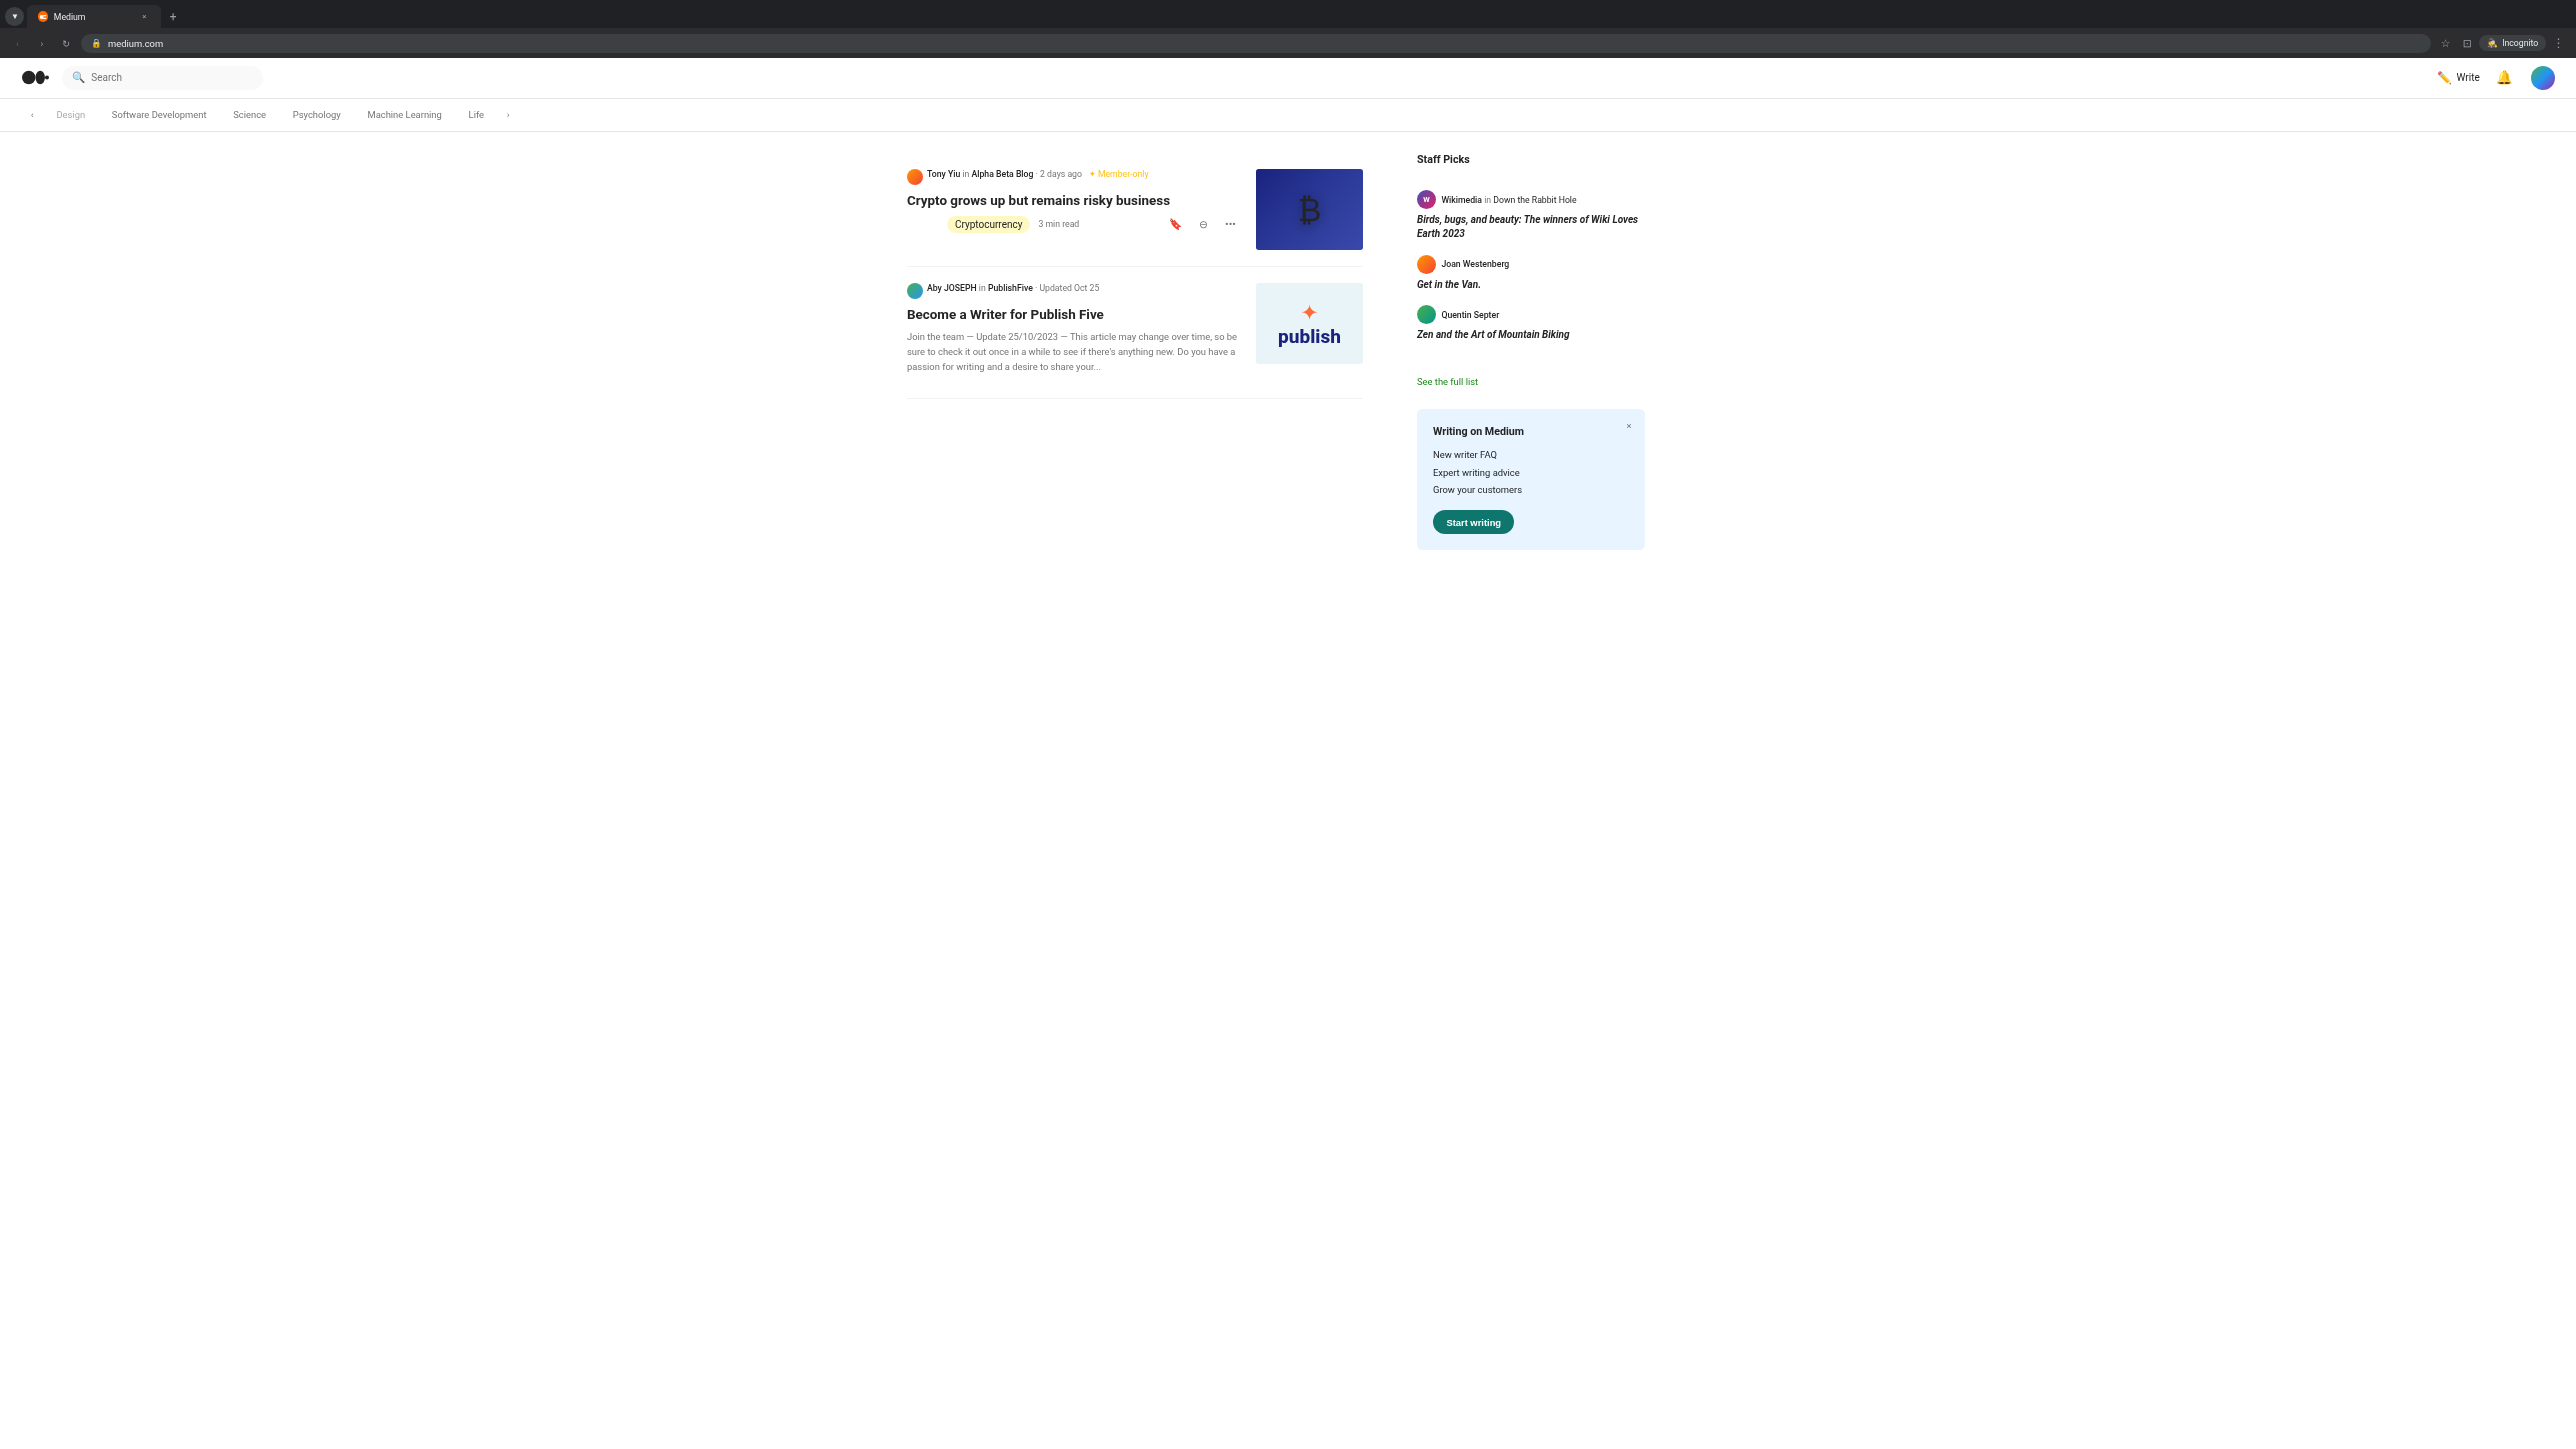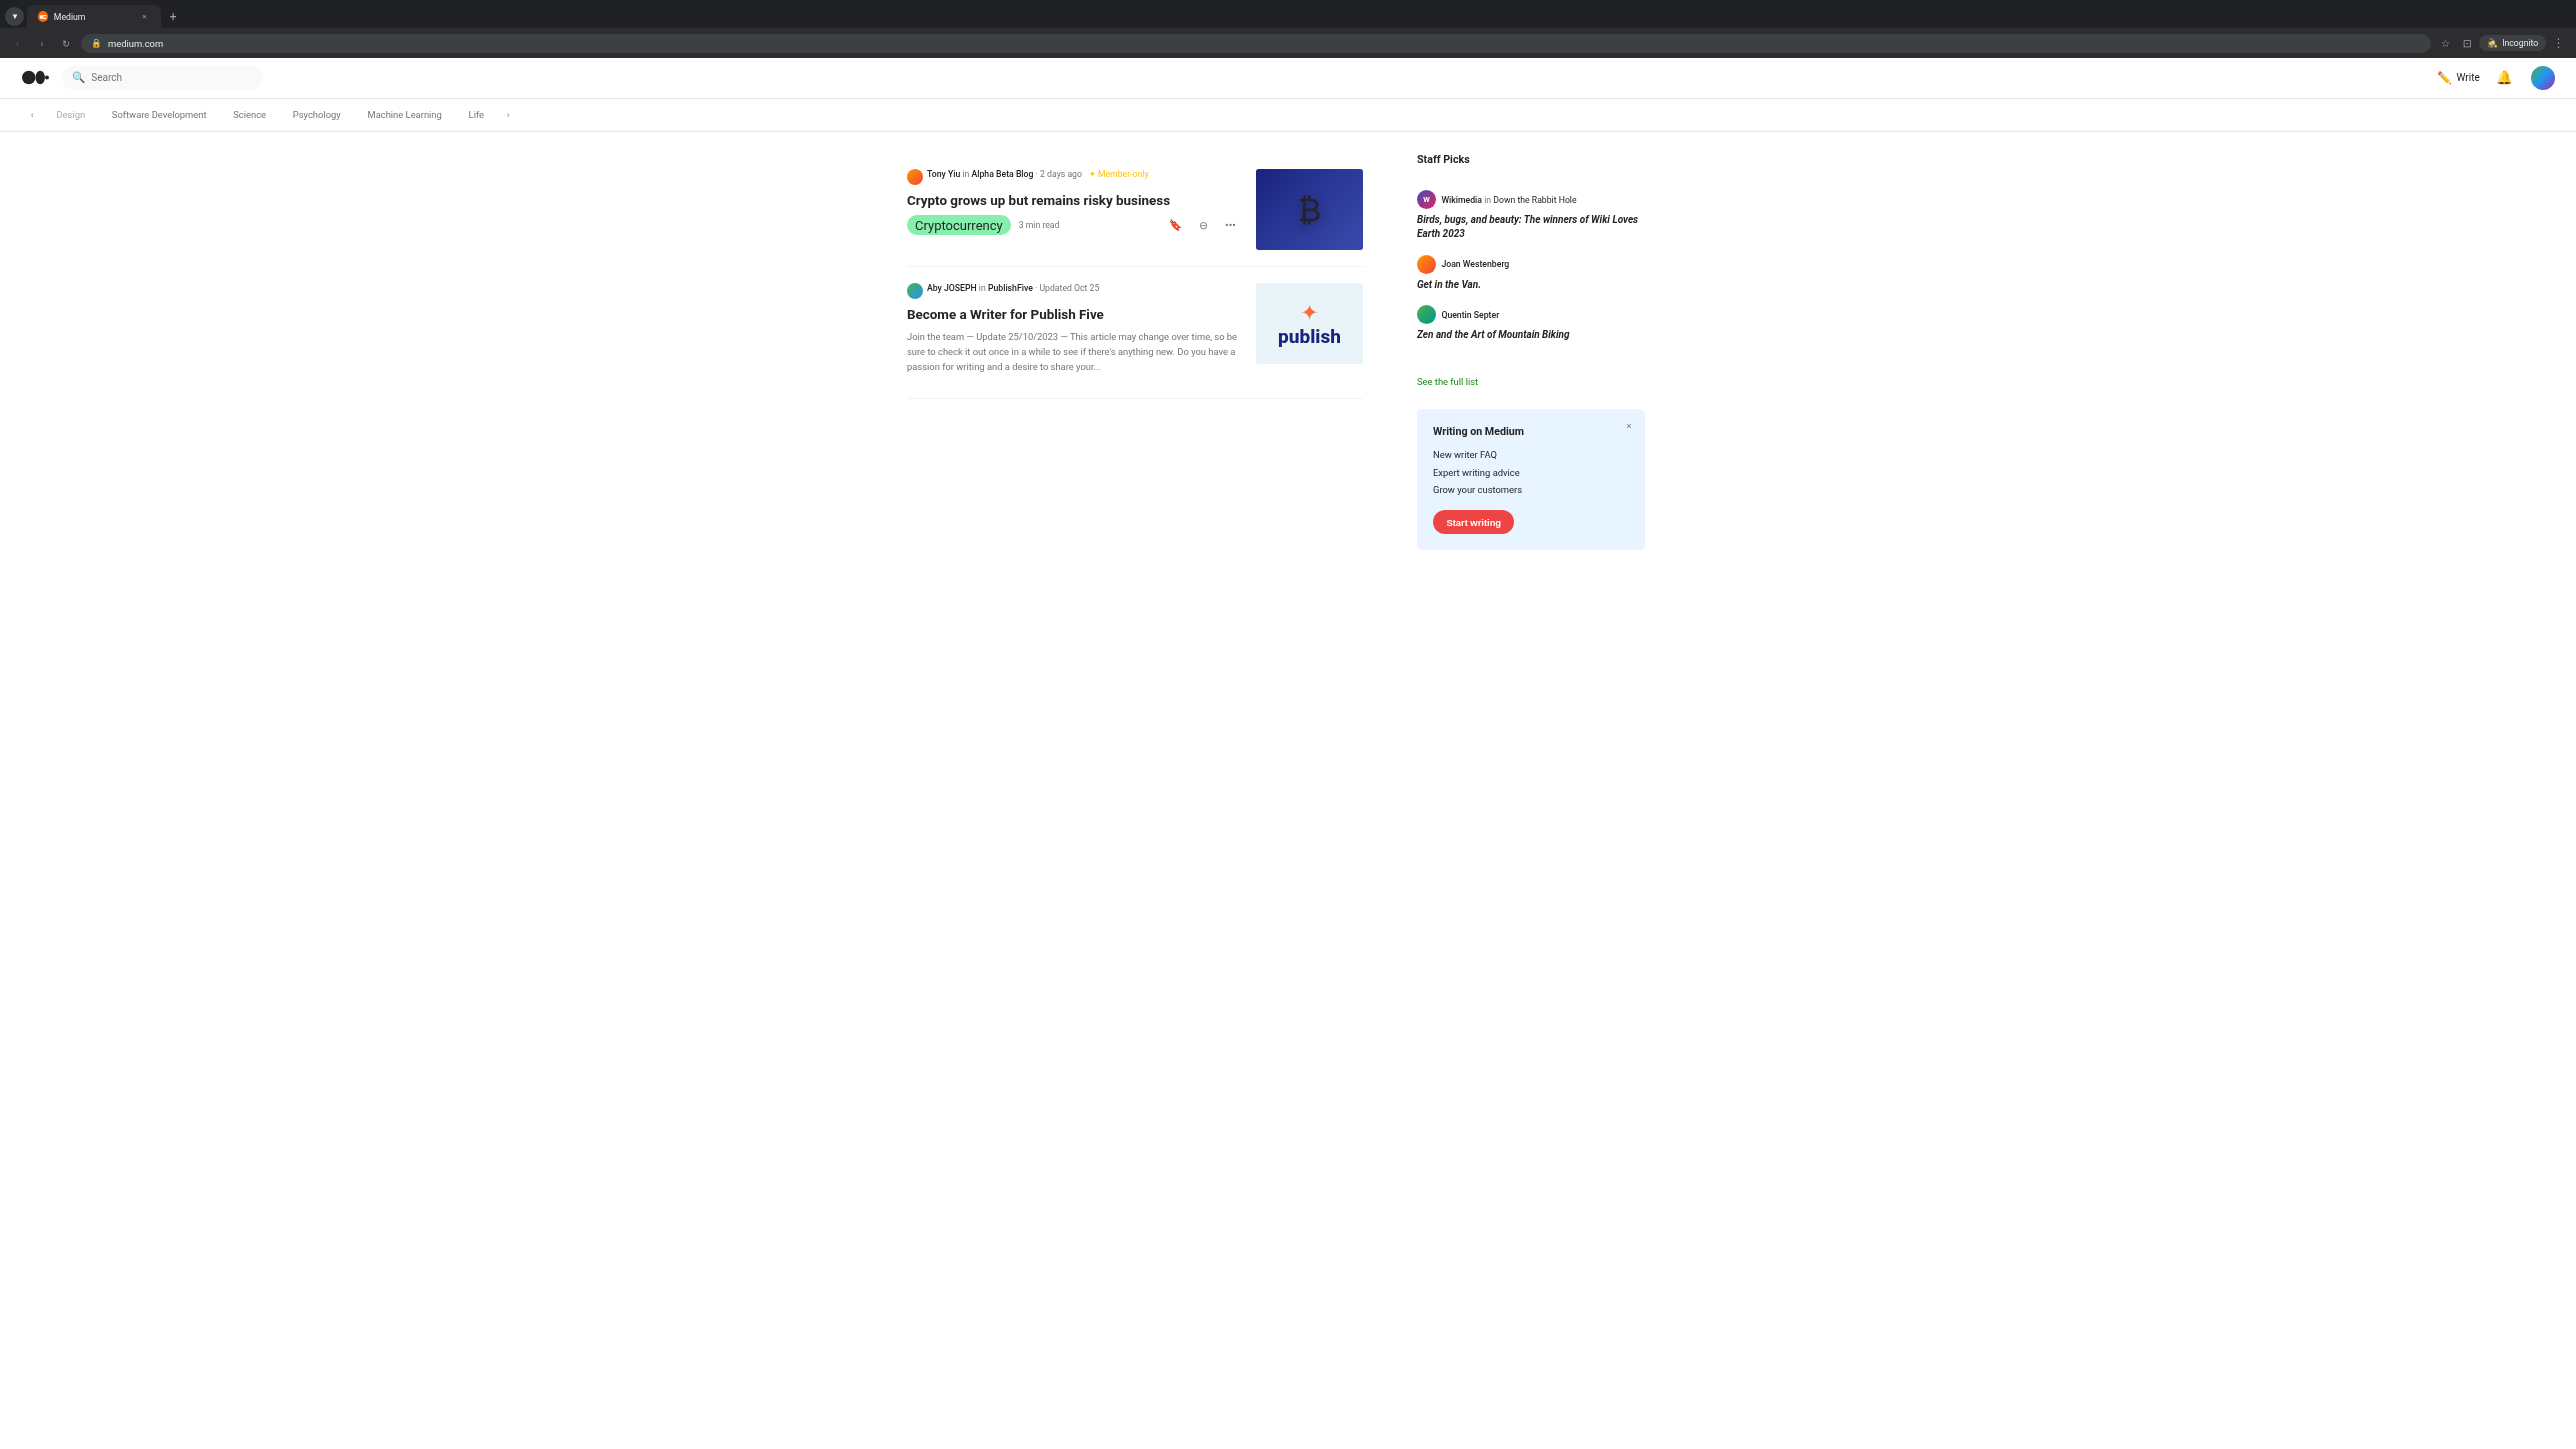--- a/index.html
+++ b/index.html
@@ -350,25 +350,26 @@
       color: #757575;
       line-height: 1.6;
       margin-bottom: 8px;
     }
     .article-footer {
       display: flex;
       align-items: center;
       gap: 8px;
     }
     .article-tag {
-      background: #86efac;
+      background: #fef9c3;
       border-radius: 13.4px;
       padding: 2.7px 8px;
-      font-size: 13px;
-      color: #242424;
+      font-size: 10px;
+      color: #242424;
+      margin-left: 40px;
     }
     .article-read-time {
       font-size: 8.7px;
       color: #757575;
     }
     .article-actions {
       display: flex;
       align-items: center;
       gap: 8px;
       margin-left: auto;
@@ -514,21 +515,21 @@
       width: 16px;
       height: 16px;
       display: flex;
       align-items: center;
       justify-content: center;
       font-size: 9.4px;
       color: #757575;
       cursor: pointer;
     }
     .start-writing-btn {
-      background: #ef4444;
+      background: #0f766e;
       color: #fff;
       border: none;
       border-radius: 13.4px;
       padding: 6.7px 13.4px;
       font-size: 9.4px;
       font-weight: 600;
       cursor: pointer;
       margin-top: 8px;
       display: inline-block;
     }

